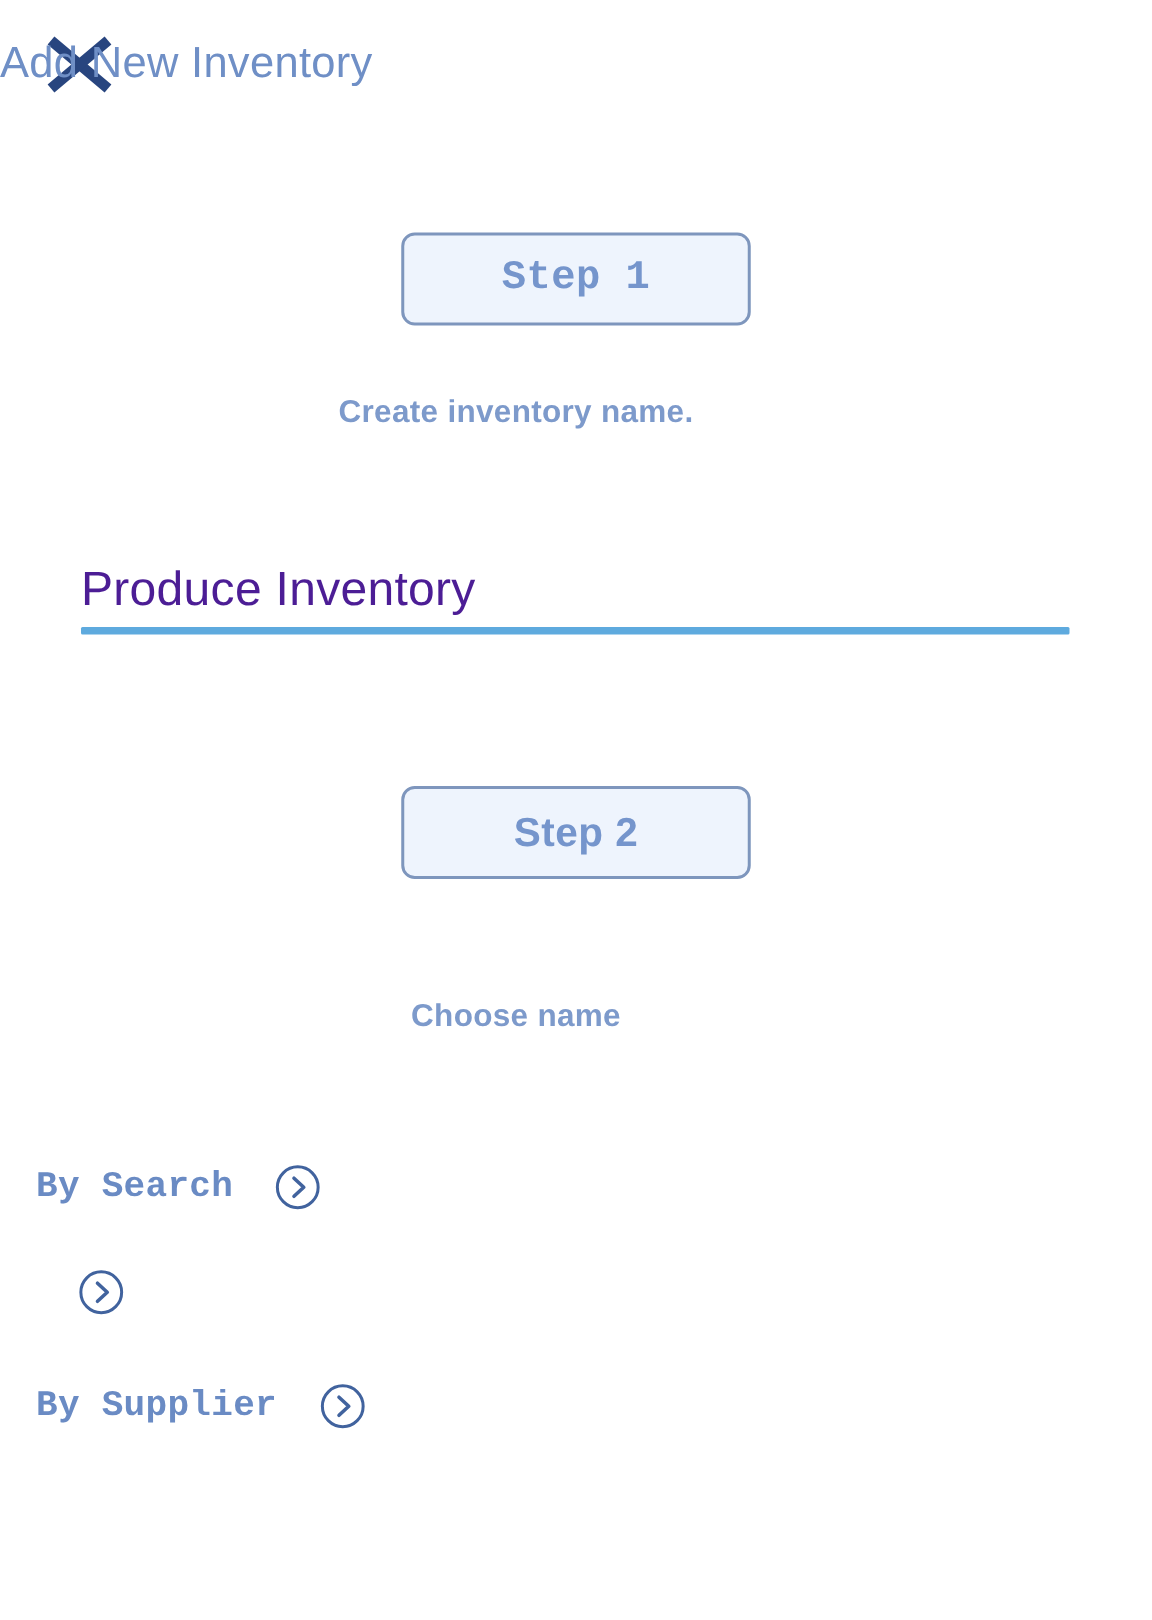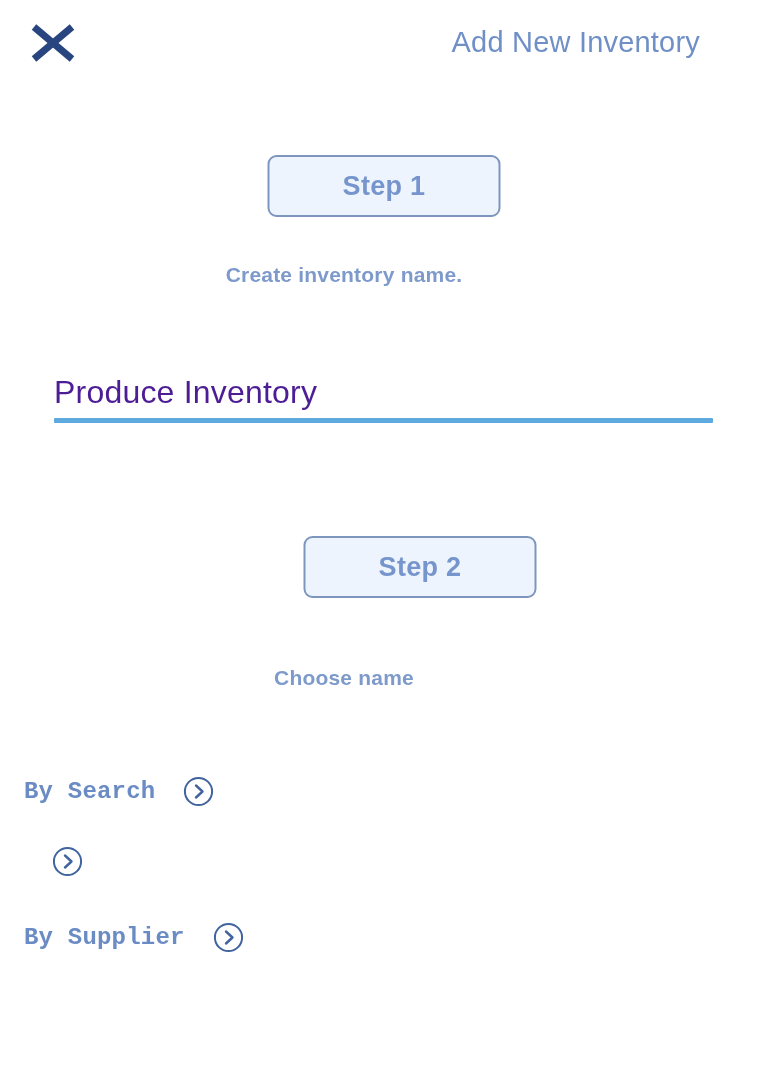--- a/index.html
+++ b/index.html
@@ -41,26 +41,25 @@
     border: none;
   }
 
   .close-button svg { display: block; }
 
   .page-title {
     position: absolute;
     left: 0;
     top: 26px;
     width: 700px;
-    text-align: right;
+    text-align: left;
     font-size: 29px;
     font-weight: 400;
     letter-spacing: 0.2px;
     color: #6f8fc6;
-    padding-left: 32px;
   }
 
   
   .step-button {
     position: absolute;
     left: 50%;
     transform: translateX(-50%);
     width: 233px;
     height: 62px;
     background: #eef4fd;
@@ -70,22 +69,22 @@
     align-items: center;
     justify-content: center;
     font-size: 27px;
     font-weight: bold;
     color: #7595cc;
     letter-spacing: 0.3px;
     cursor: pointer;
     font-family: "Liberation Sans", "DejaVu Sans", sans-serif;
   }
 
-  .step-one { top: 155px; }
-  .step-two { top: 536px; margin-left: 36px; }
+  .step-one { top: 155px; font-family: Liberation Mono, monospace; }
+  .step-two { top: 524px; }
 
   
   .step-caption {
     position: absolute;
     left: 0;
     width: 688px;
     text-align: center;
     font-size: 21px;
     font-weight: bold;
     color: #7d9acb;

